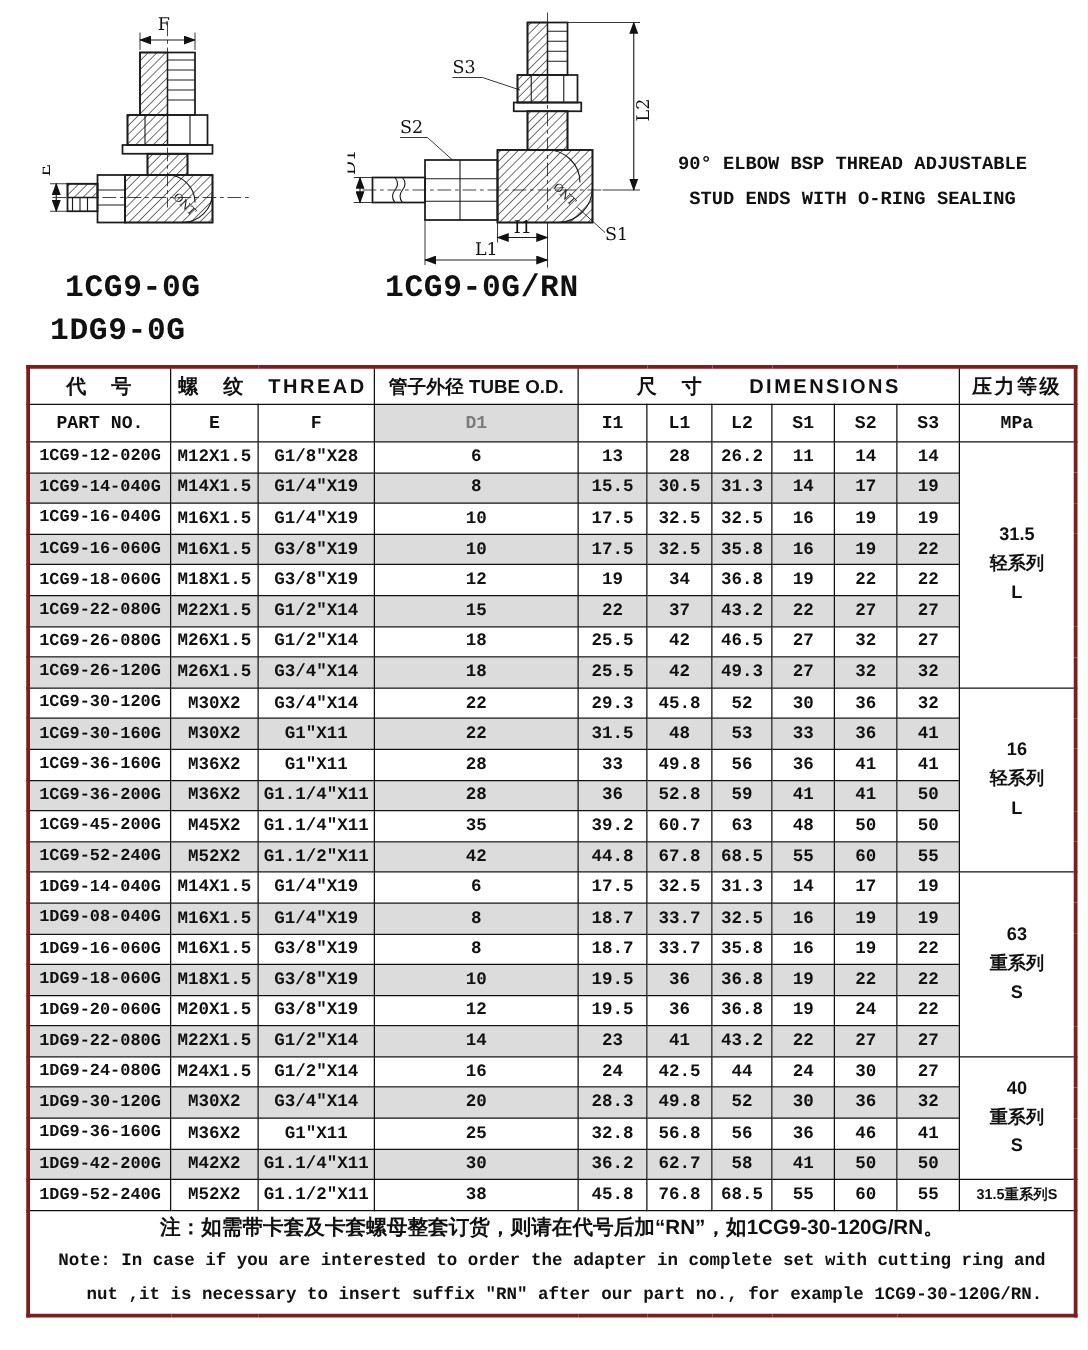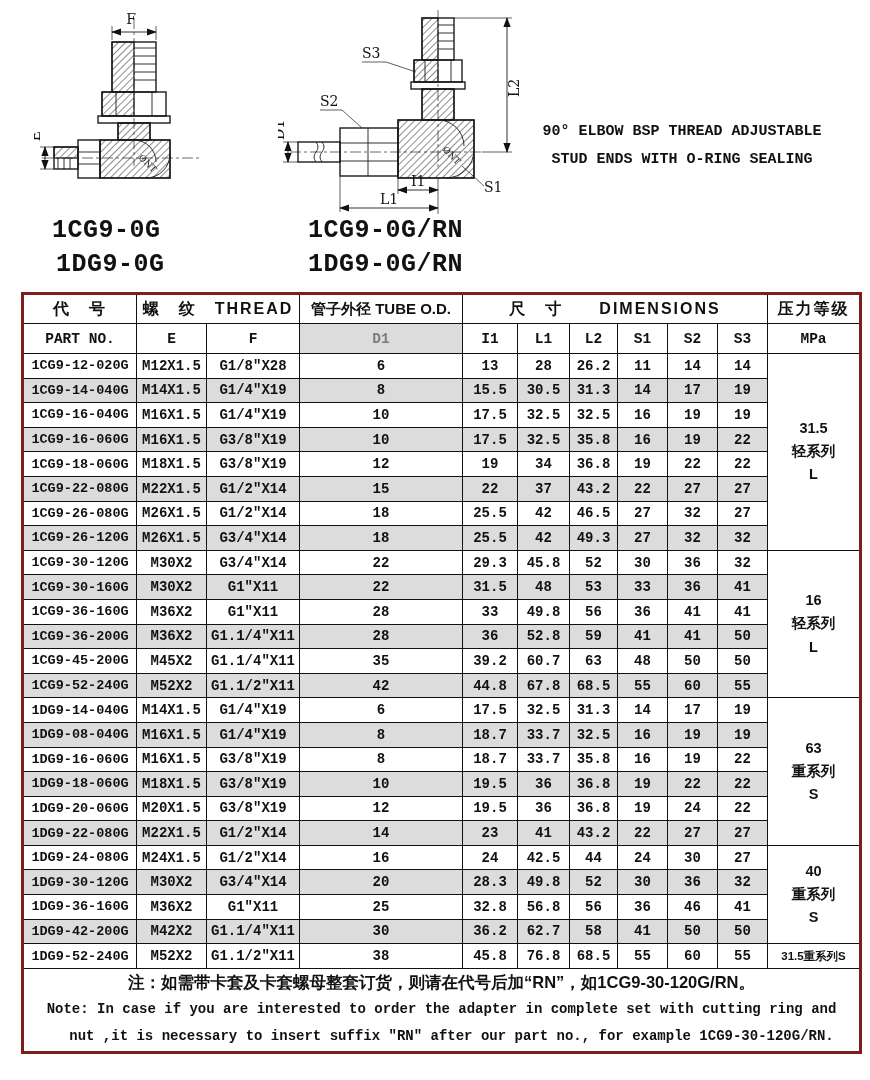--- a/index.html
+++ b/index.html
@@ -20,21 +20,21 @@
   svg .cl      { fill:none; stroke:#444; stroke-width:0.8; stroke-dasharray:11 3 3 3; }
   svg .dim     { fill:none; stroke:#1c1c1c; stroke-width:0.9; }
   svg .ext     { fill:none; stroke:#1c1c1c; stroke-width:0.7; }
   svg text { font-family:"DejaVu Serif","Liberation Serif",serif; font-size:14px; fill:#111; }
   svg text.bendmark { font-size:9px; fill:#222; }
   .model-label {
     position:absolute; font-weight:bold; font-size:25px; letter-spacing:0.5px;
     font-family:"Liberation Mono","DejaVu Sans Mono",monospace;
   }
   #model-1 { left:52px;  top:216px; }
-  #model-2 { left:56px;  top:250px; }
+  #model-2 { left:40px;  top:250px; }
   #model-3 { left:308px; top:216px;text-align:right; }
   #model-4 { left:308px; top:250px; }
   
   #title-block { position:absolute; left:498px; top:118px; width:368px; text-align:center; font-weight:bold; }
   #title-zh { font-size:17.5px; letter-spacing:1px; font-family:"Liberation Sans",sans-serif; margin-bottom:14px; white-space:nowrap; }
   .title-en { font-size:15px; font-family:"Liberation Mono","DejaVu Sans Mono",monospace; line-height:1.85; white-space:nowrap; }
   
   #spec-table {
     position:absolute; left:21px; top:292px; width:838px;
     border-collapse:collapse; table-layout:fixed;
@@ -200,21 +200,20 @@
     <line class="ext" x1="62" y1="174" x2="62" y2="210"></line>
     <line class="dim" x1="62" y1="206" x2="160" y2="206" marker-start="url(#ahR)" marker-end="url(#ahR)"></line>
     <text x="102" y="202">L1</text>
 
     <text class="bendmark" x="164" y="148" transform="rotate(45 164 148)">ØNT</text>
   </svg>
 
   <div id="model-1" class="model-label">1CG9-0G</div>
   <div id="model-2" class="model-label">1DG9-0G</div>
   <div id="model-3" class="model-label">1CG9-0G/RN</div>
-  <div id="model-4" class="model-label">1DG9-0G/RN</div>
 
   <div id="title-block">
     <div class="title-en">90° ELBOW BSP  THREAD ADJUSTABLE</div>
     <div class="title-en">STUD ENDS WITH O-RING SEALING</div>
   </div>
 
   <table id="spec-table">
     <colgroup>
       <col style="width:114px">
         <col style="width:70px">

